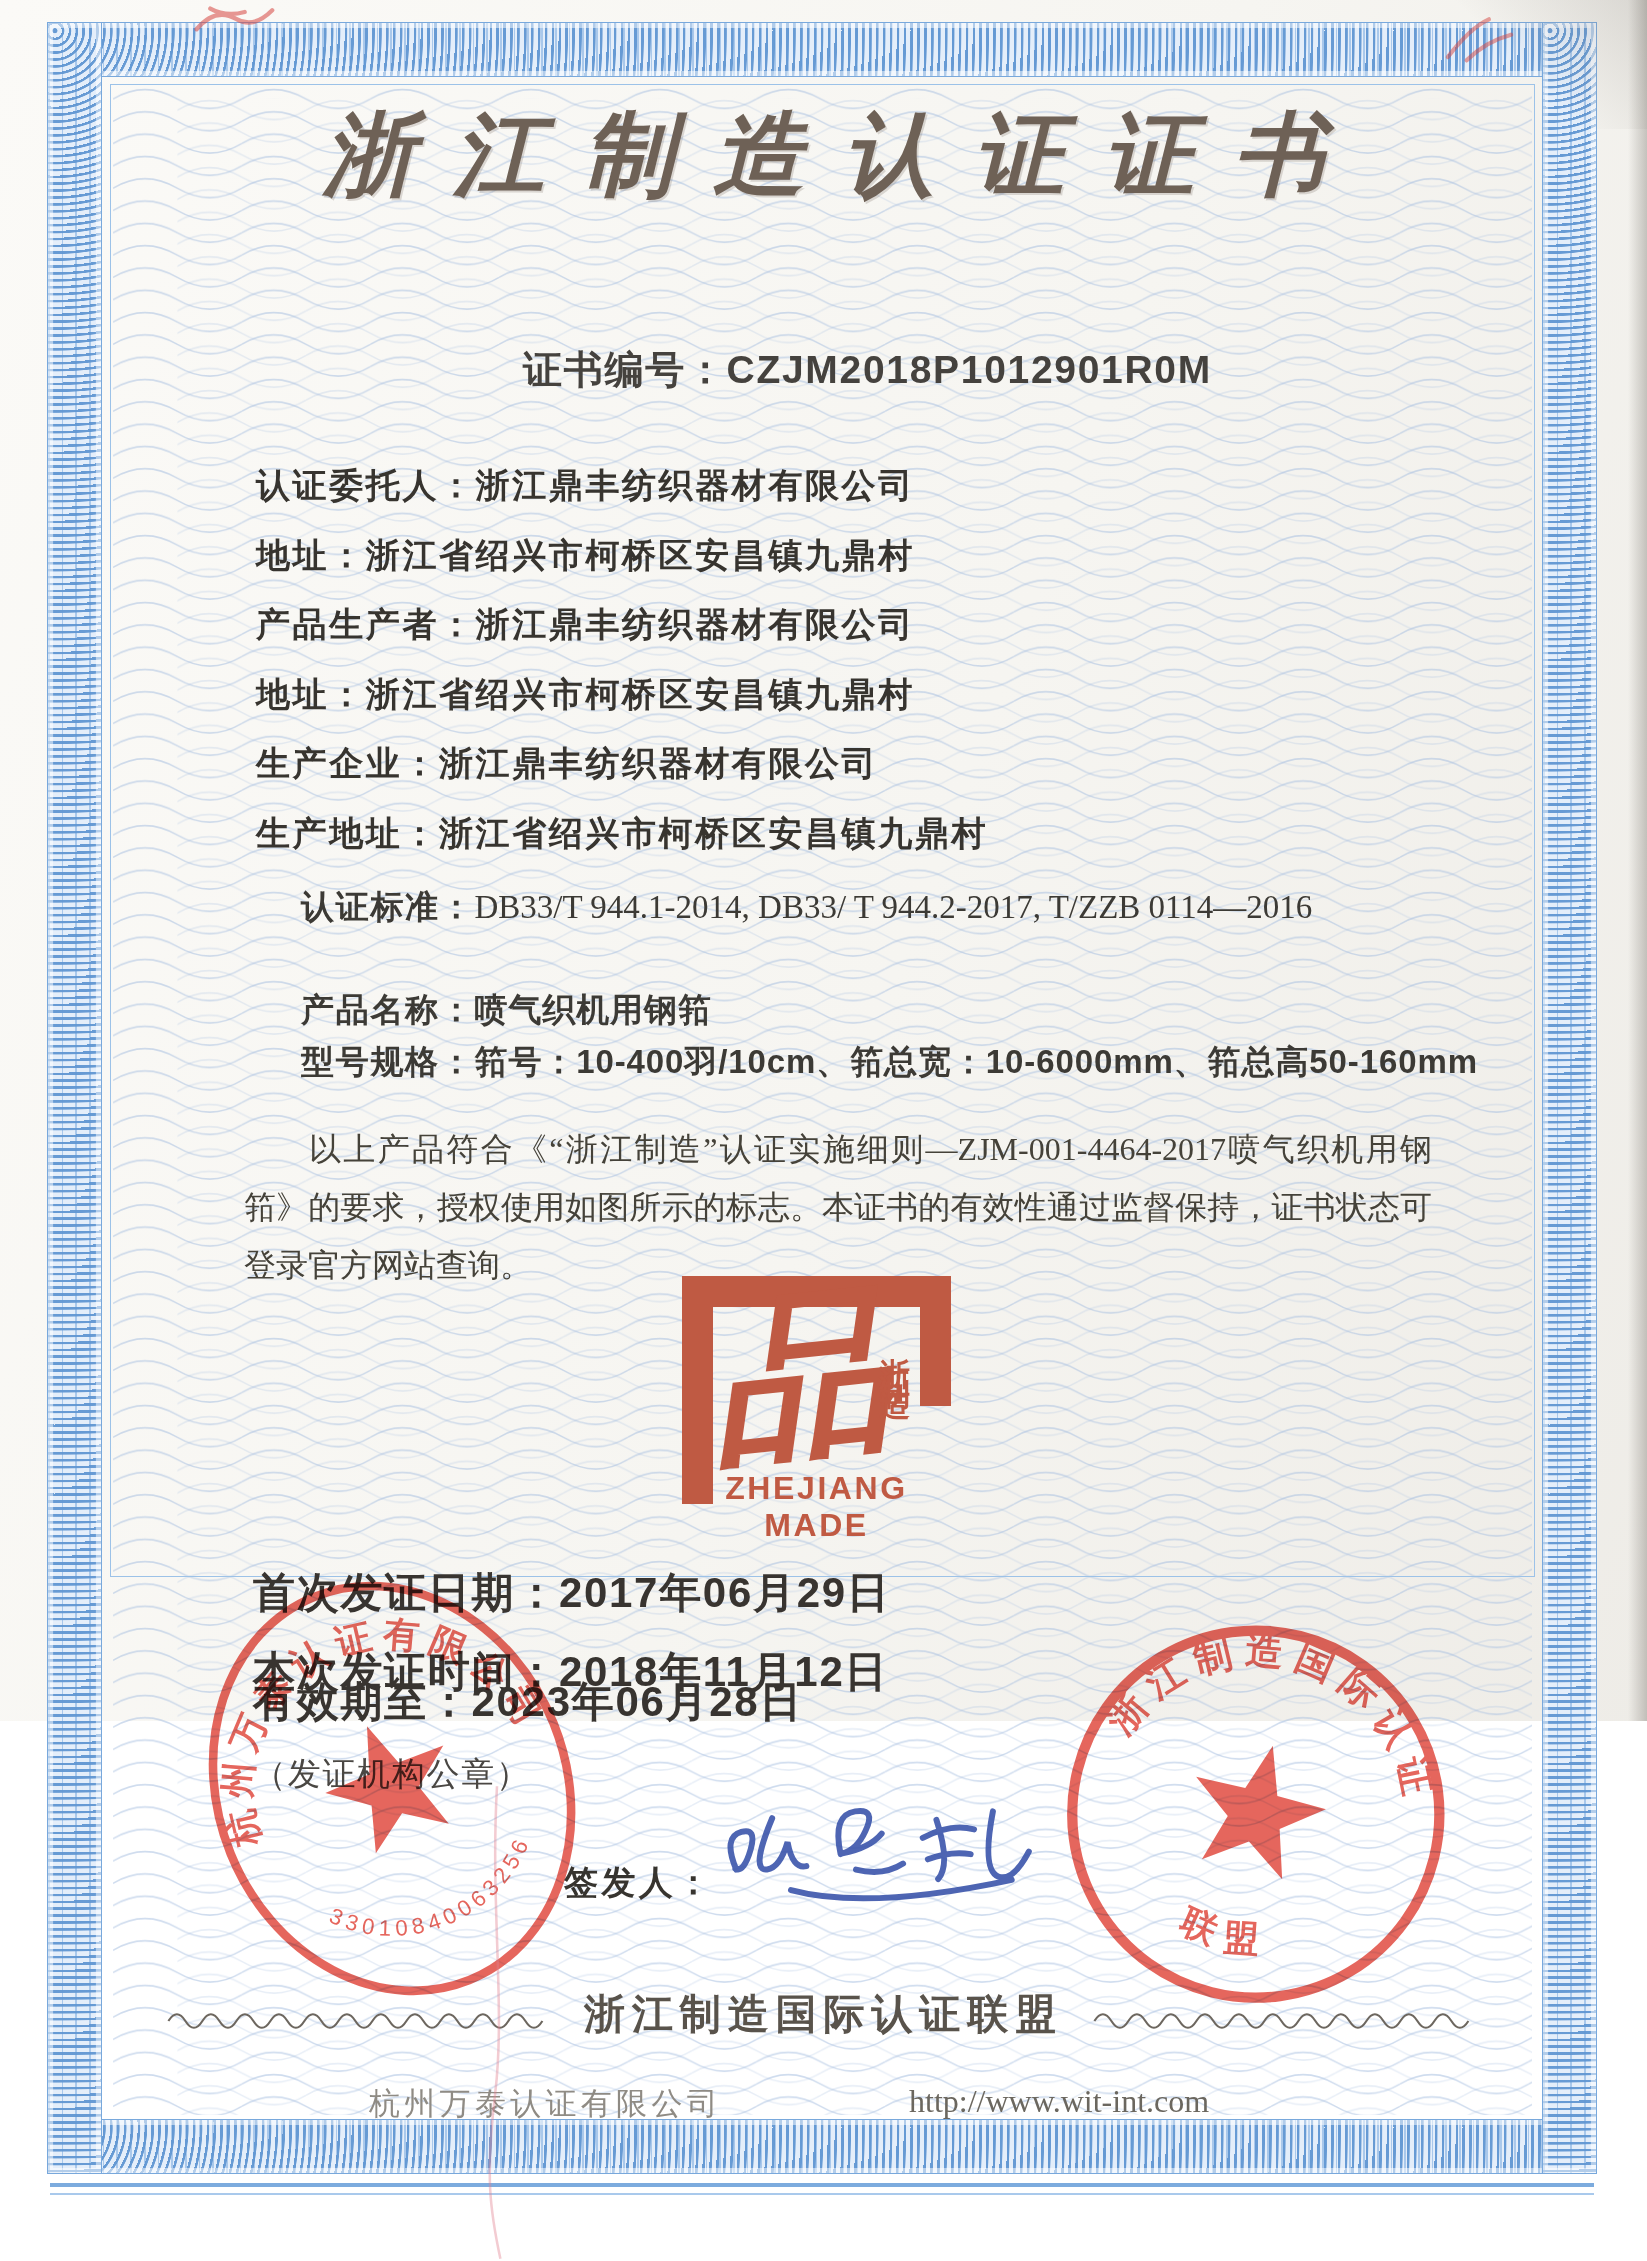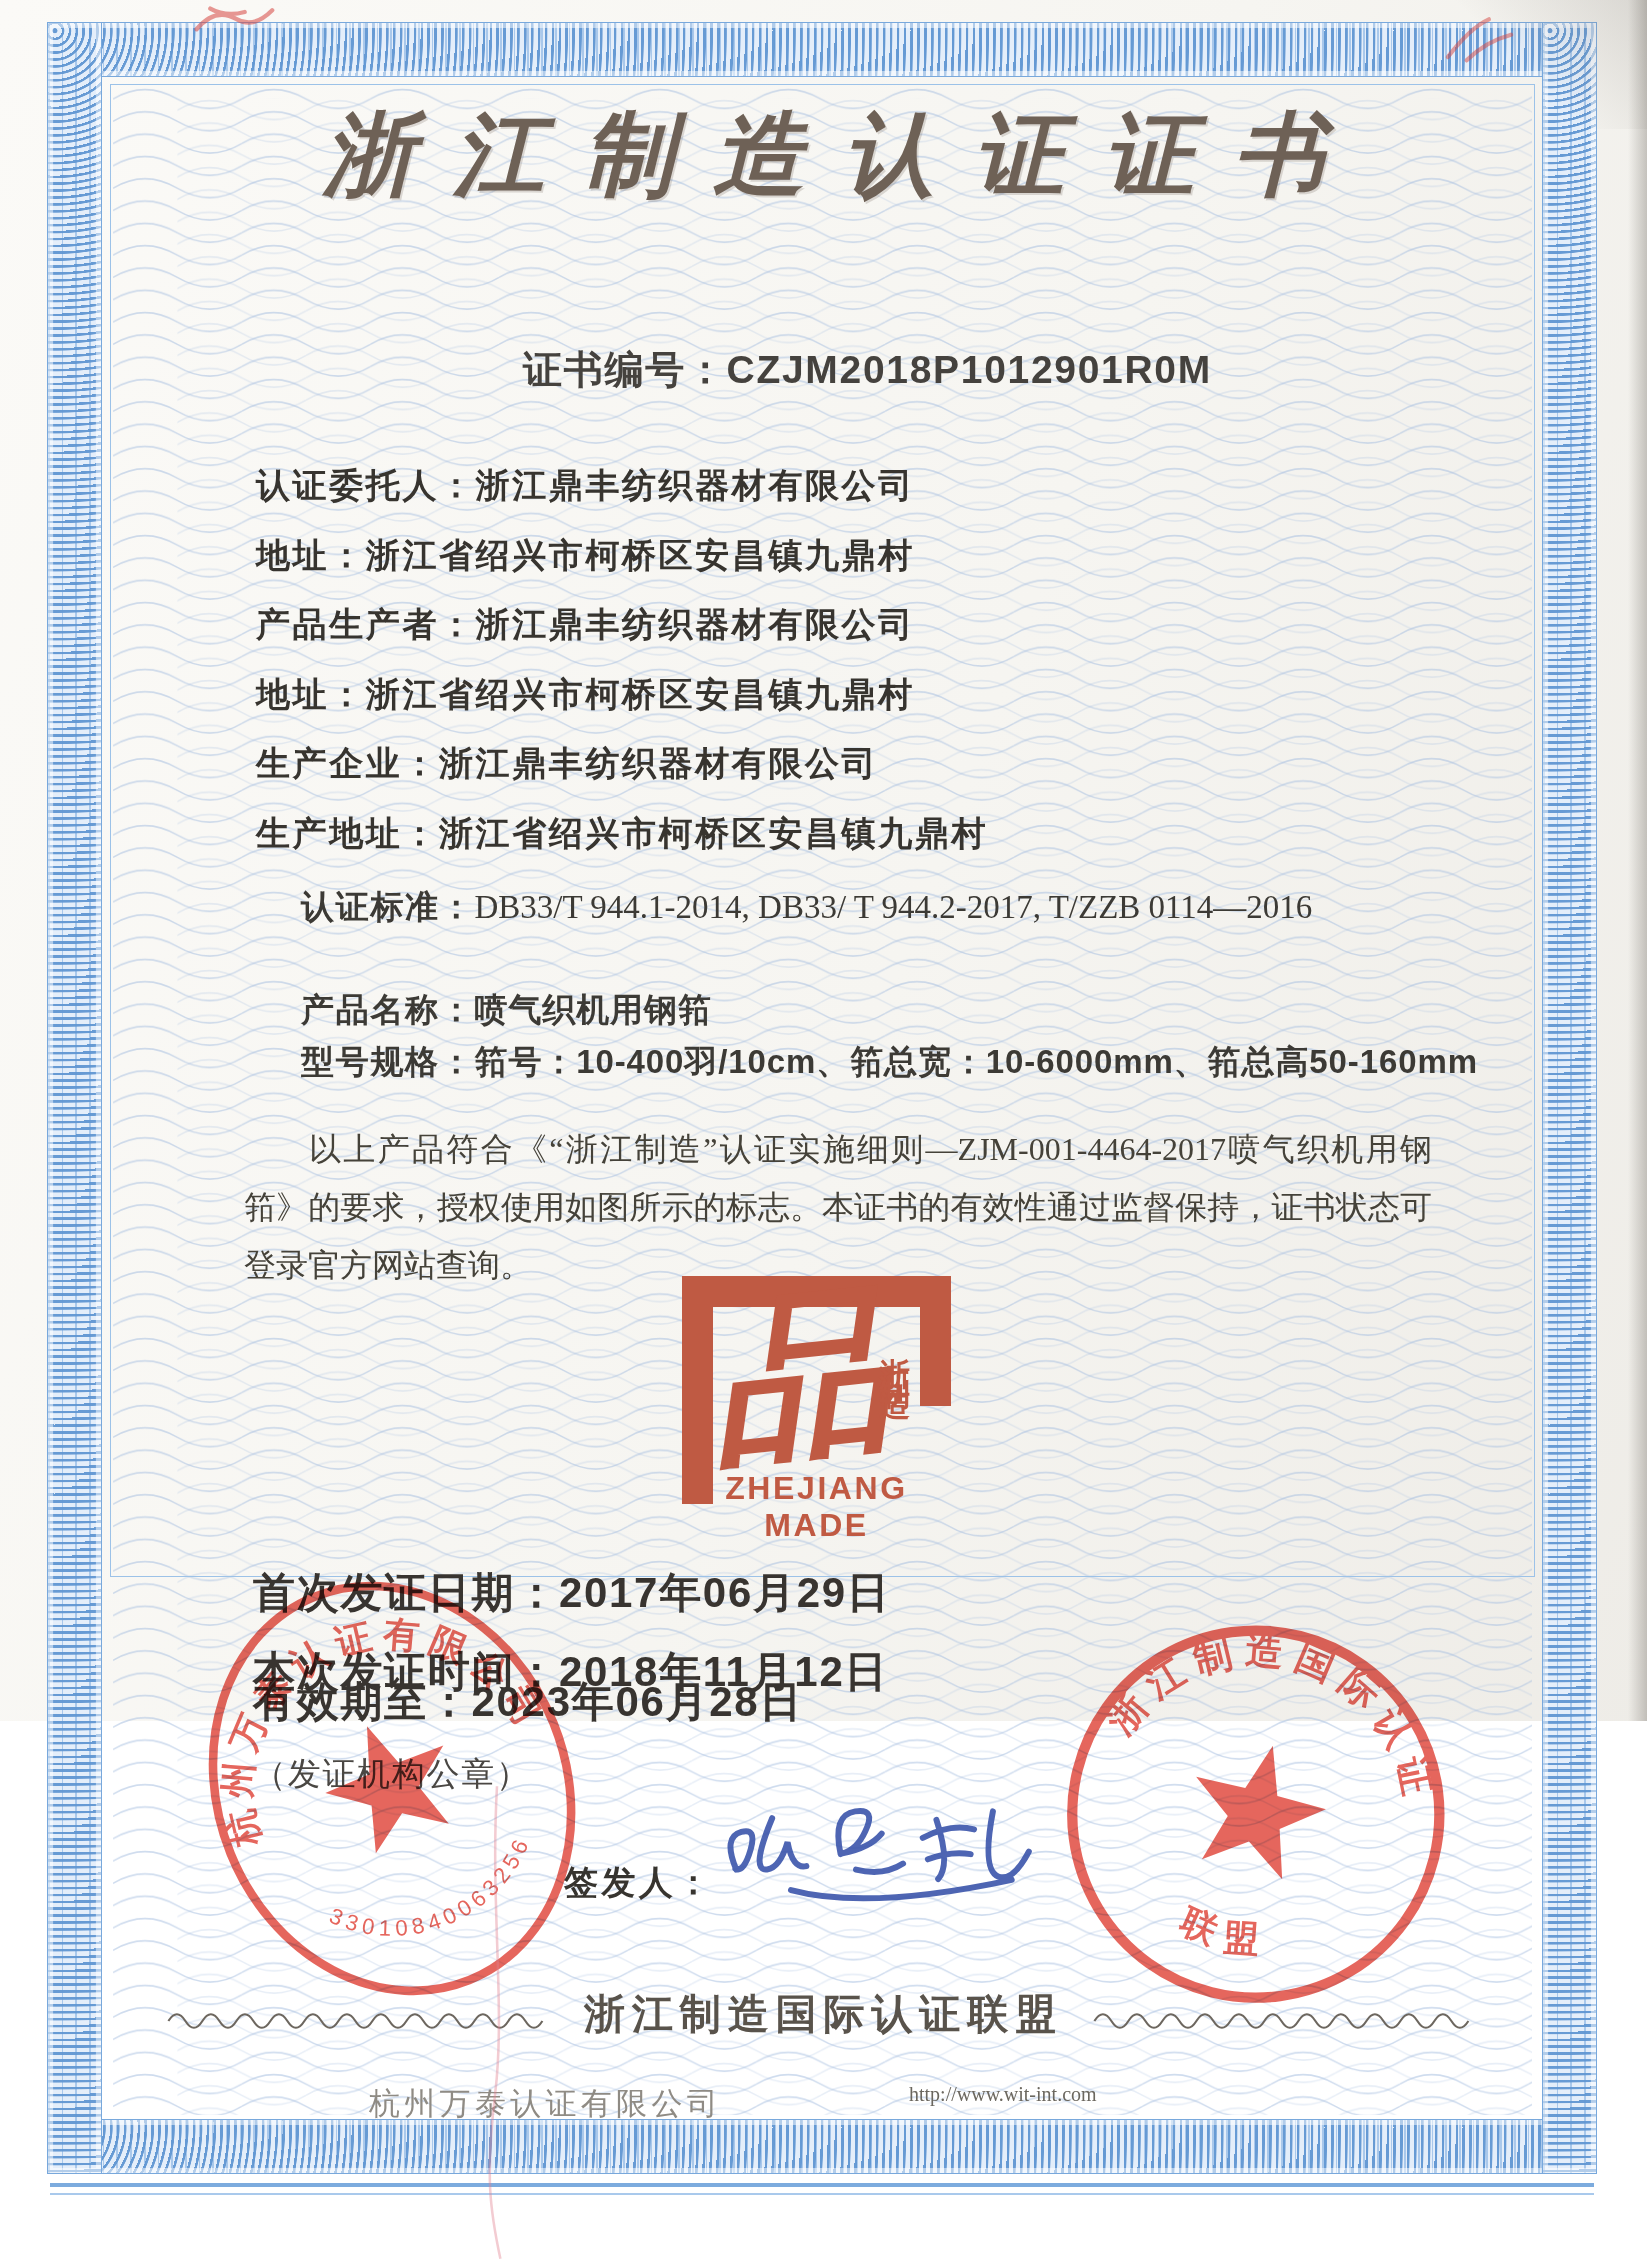--- a/index.html
+++ b/index.html
@@ -31,21 +31,21 @@
   .std-row .lbl{font-weight:bold;letter-spacing:1.7px;}
   .std-serif{font-family:"Liberation Serif",serif;}
   .std-bold{font-weight:bold;letter-spacing:0.9px;}
   .statement{left:244px;top:1120px;width:1188px;font-family:"Liberation Serif",serif;font-size:32px;
     line-height:58px;color:#454239;text-align:justify;text-indent:65px;}
   .date-row{left:253px;font-size:42px;font-weight:bold;color:#383430;letter-spacing:1.7px;white-space:nowrap;}
   .seal-note{left:253px;top:1752px;font-size:33px;color:#4a4743;letter-spacing:1.7px;}
   .issuer{left:564px;top:1860px;font-size:34px;font-weight:bold;color:#37342f;letter-spacing:3.4px;}
   .alliance{left:0;top:1987px;width:100%;text-align:center;font-size:41px;font-weight:bold;color:#59534b;letter-spacing:6.9px;}
   .company{left:369px;top:2083px;font-size:31px;color:#8f8b84;letter-spacing:4.3px;font-family:"Liberation Serif",serif;}
-  .url{left:909px;top:2083px;font-size:20px;color:#6b675f;font-family:"Liberation Serif",serif;}
+  .url{left:909px;top:2083px;font-size:32px;color:#6b675f;font-family:"Liberation Serif",serif;}
 
   
   .logo{left:682px;top:1276px;width:269px;height:268px;}
   .lg-bar{position:absolute;background:#bf5a43;}
   .lg-top{left:0;top:0;right:0;height:31px;}
   .lg-right{right:0;top:0;width:31px;height:130px;}
   .lg-left{left:0;top:0;width:31px;height:228px;}
   .lg-mark{position:absolute;left:29px;top:-5.1px;font-family:"Liberation Serif",serif;font-style:italic;
     font-weight:bold;font-size:178px;color:#bf5a43;transform:rotate(-6deg);line-height:1.2;}
   .lg-vert{position:absolute;right:36px;top:57px;writing-mode:vertical-rl;font-size:31px;font-weight:bold;

